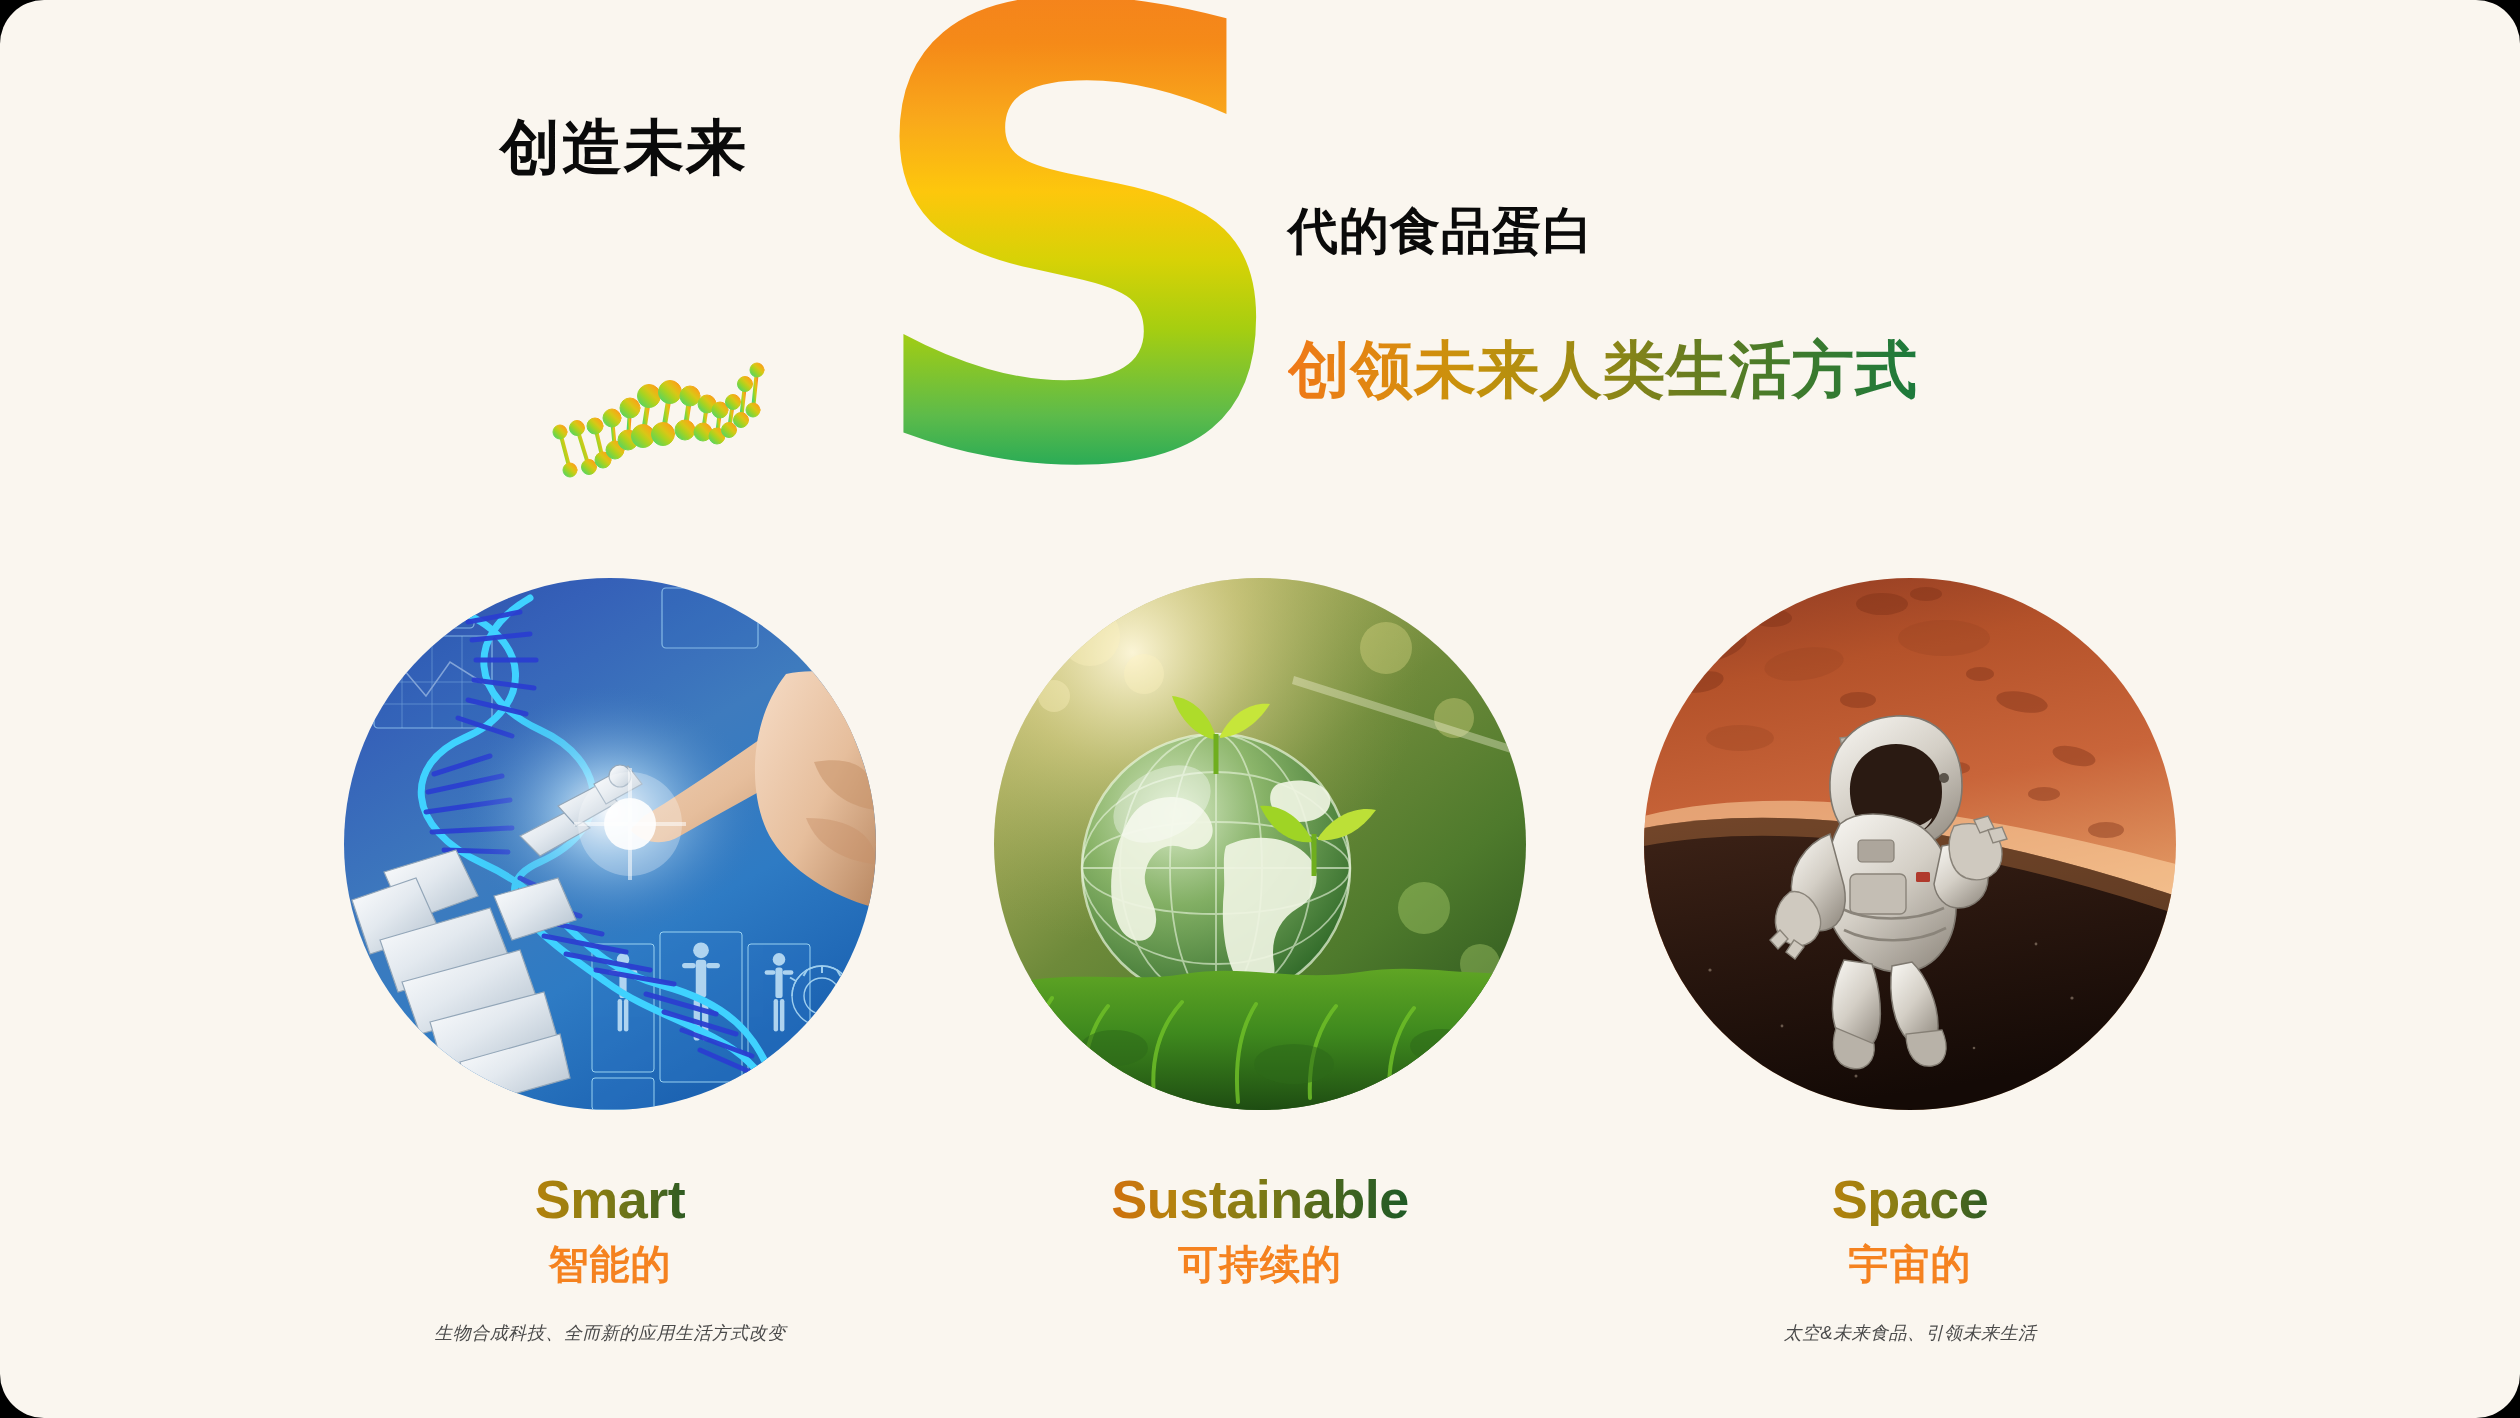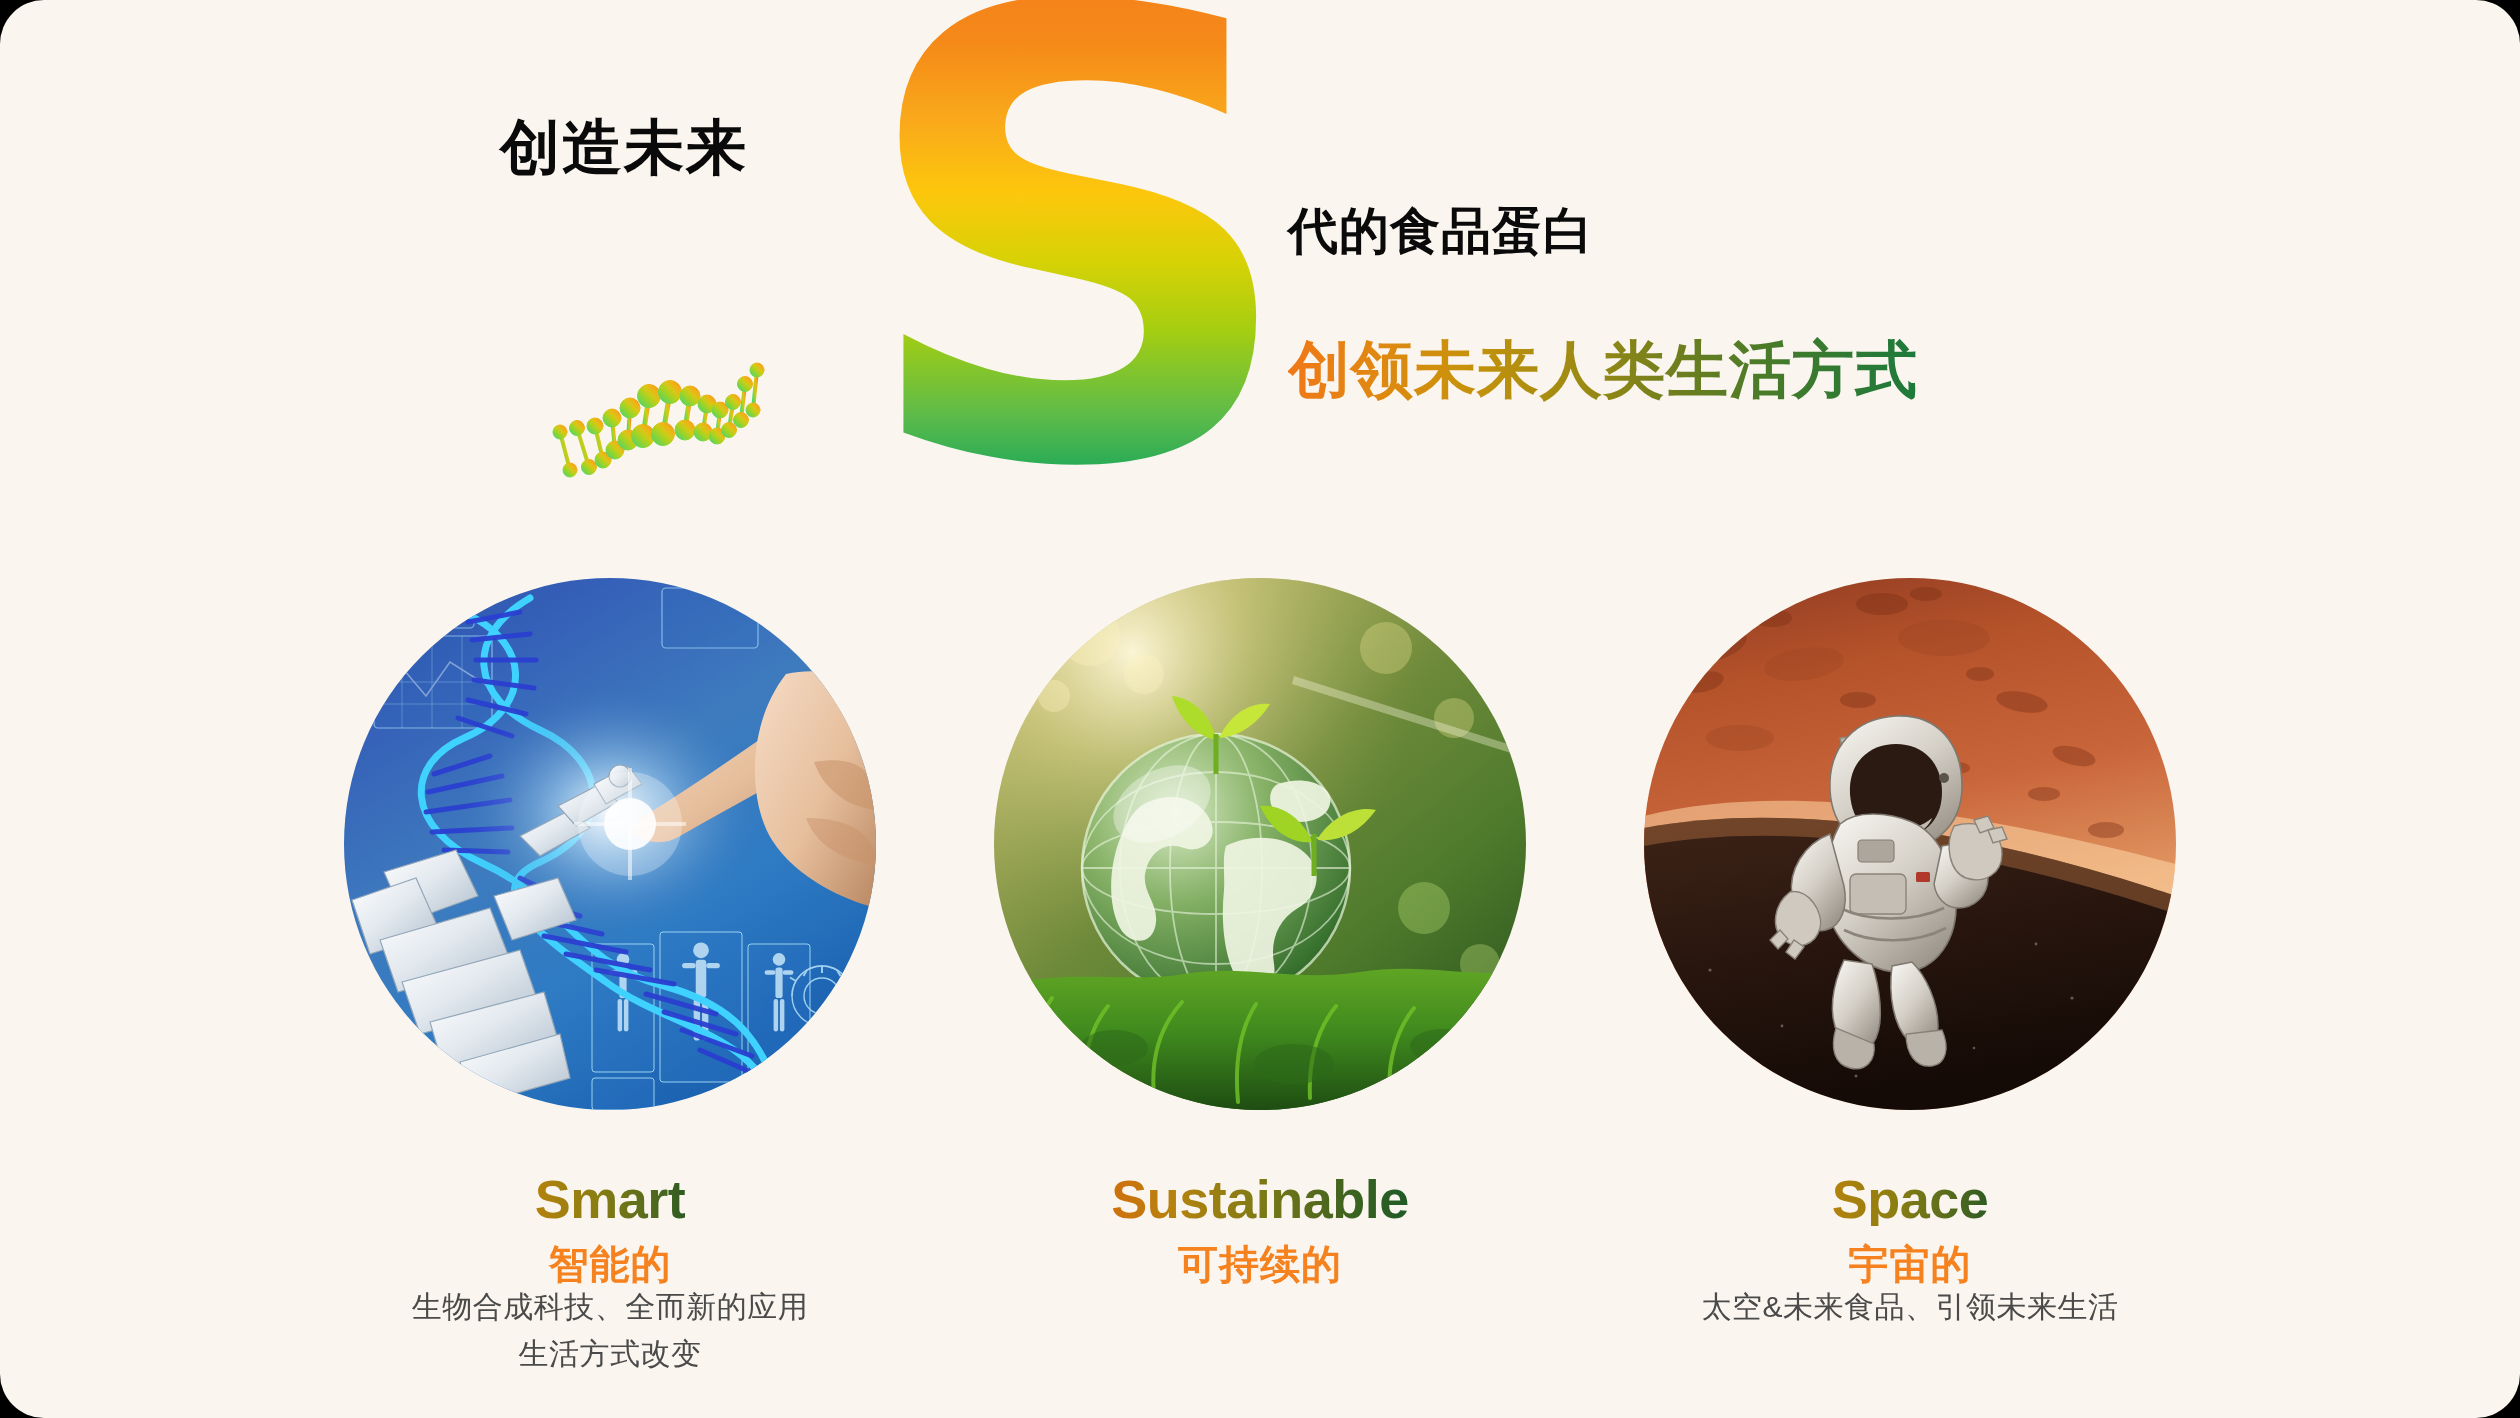--- a/index.html
+++ b/index.html
@@ -164,27 +164,29 @@
   .pill-cn {
     margin-top: 18px;
     font-size: 40px;
     font-weight: 700;
     line-height: 1;
     color: #F5821F;
     letter-spacing: 1px;
   }
 
   .pill-desc {
-    font-size: 30px;
+    margin-top: 36px;
+    font-size: 18px;
     line-height: 1.55;
     color: #4A4A4A;
     letter-spacing: 0.5px;
     width: 420px;
     margin-left: auto;
     margin-right: auto;
+    font-style: italic;
   }
 </style>
 </head>
 <body>
 
 <div class="slide">
 
   <div class="headline">
 
     <div class="kicker">创造未来</div>

